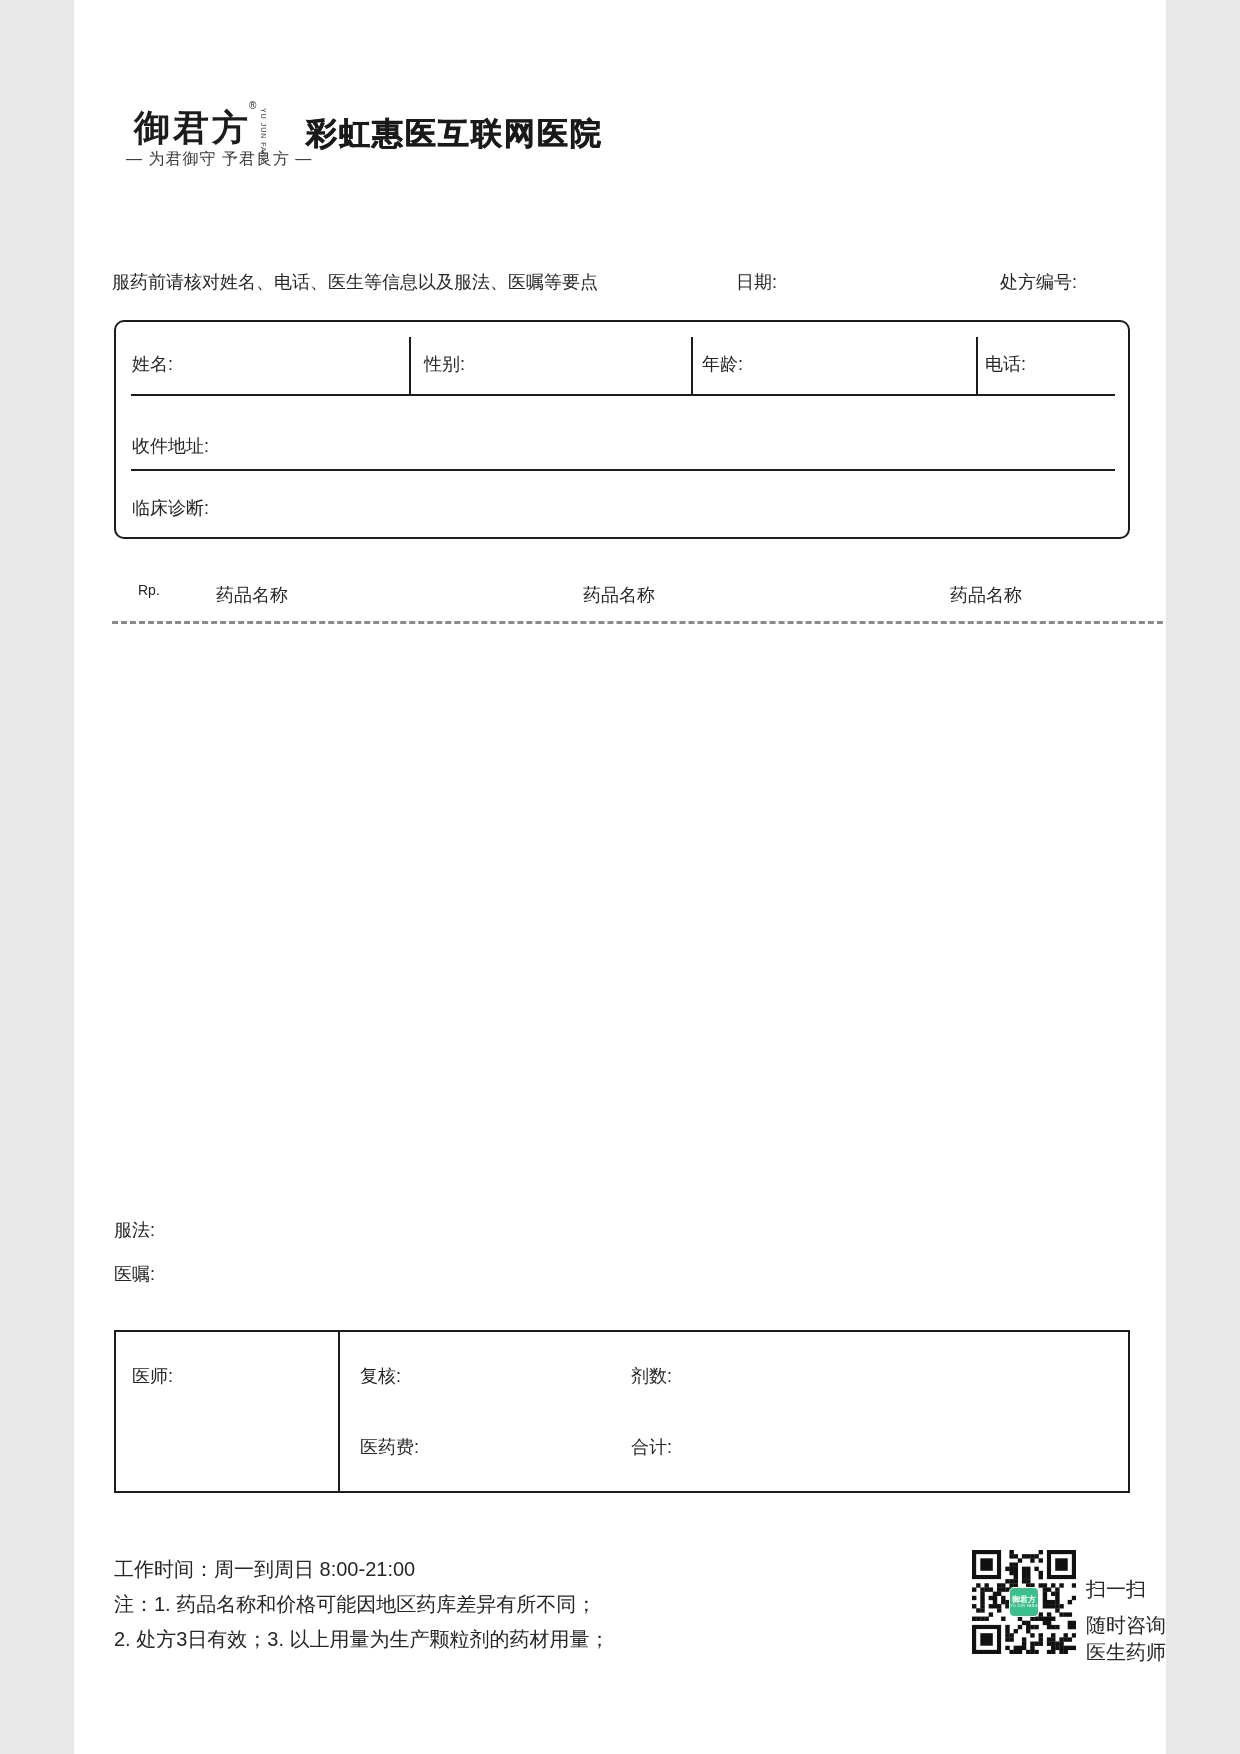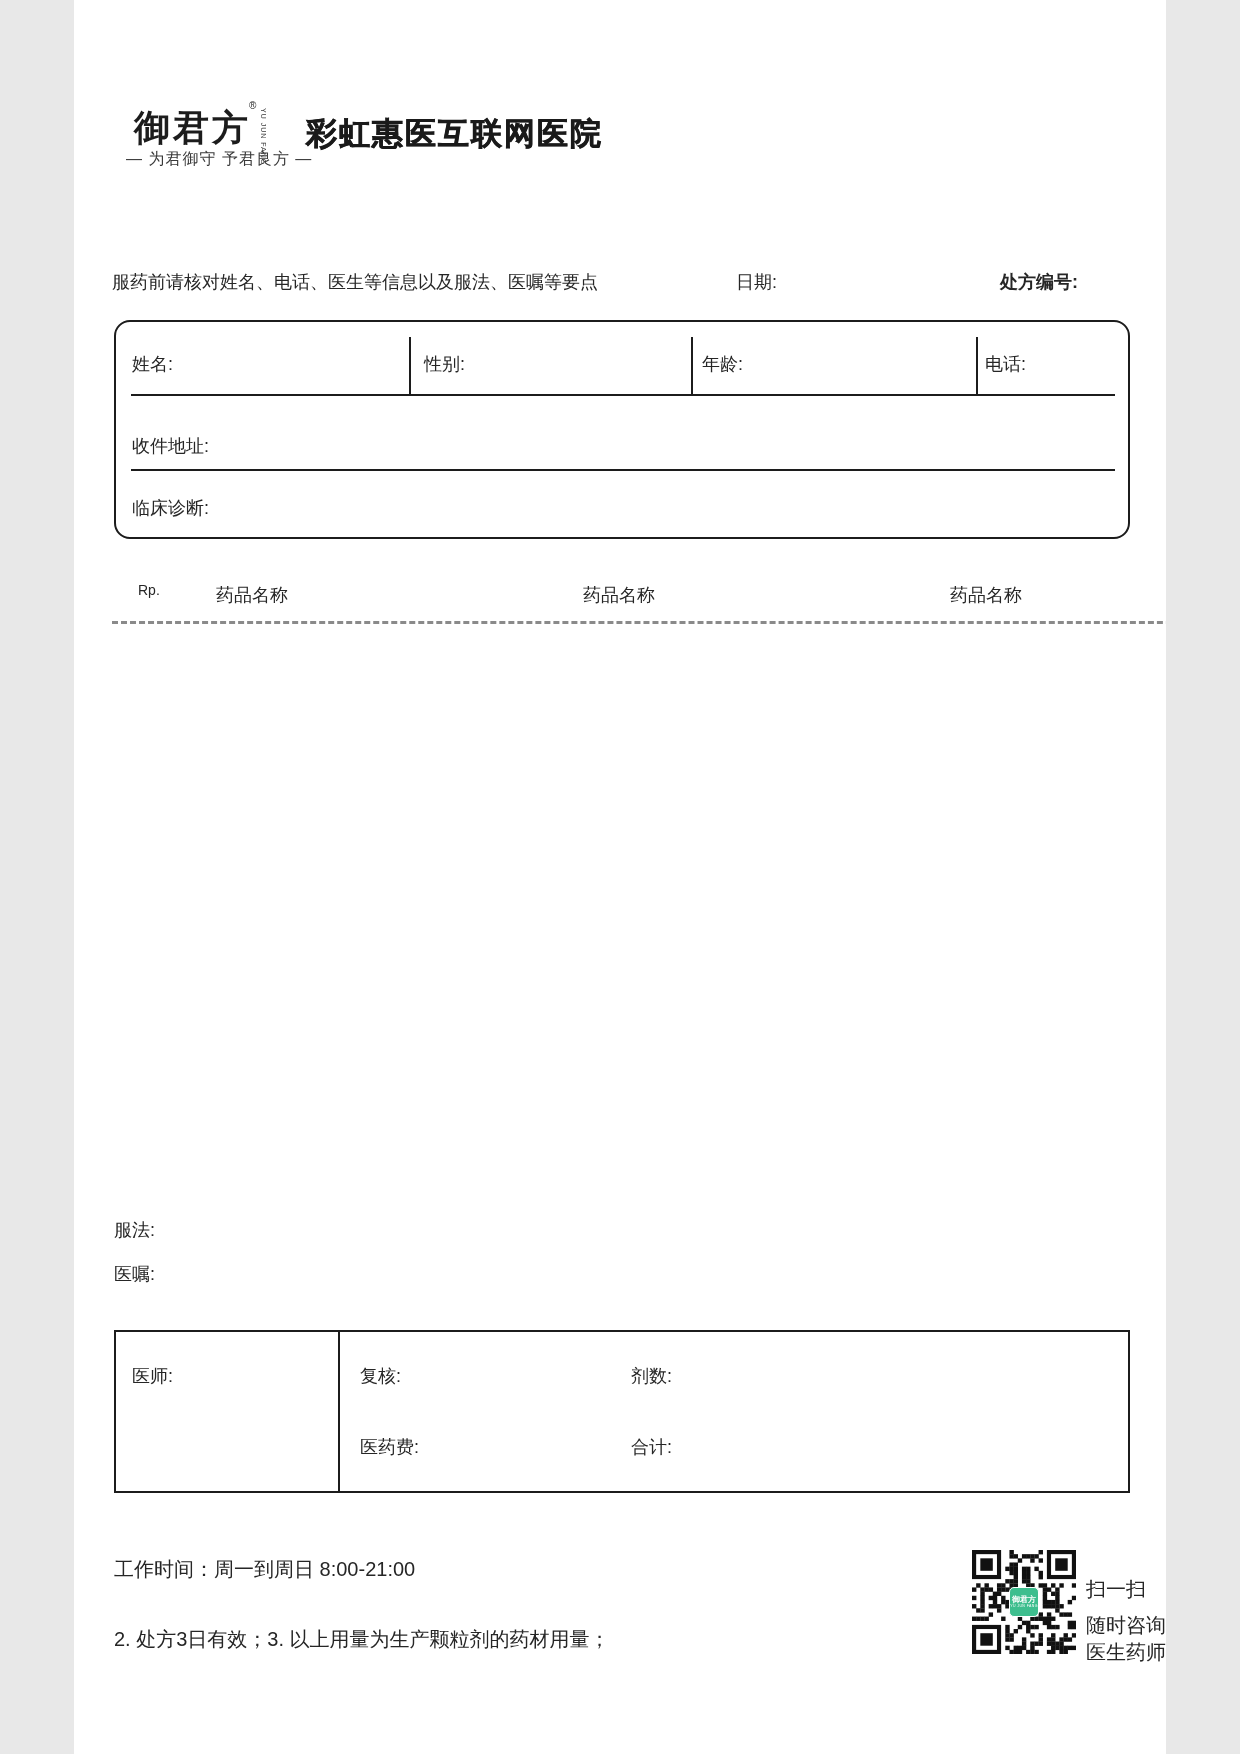--- a/index.html
+++ b/index.html
@@ -25,26 +25,26 @@
     font-size:16px; letter-spacing:1px; color:#3a3a3a; white-space:nowrap;
   }
   .hospital-name {
     left:232px; top:113px; font-size:31px; font-weight:900;
     letter-spacing:2px; color:#1a1a1a; -webkit-text-stroke:0.6px #1a1a1a;
   }
 
   
   .notice { left:38px; top:270px; font-size:18px; font-weight:500; }
   .date-label { left:662px; top:270px; font-size:18px; font-weight:500; }
-  .rx-label { left:926px; top:270px; font-size:18px; font-weight:700; }
+  .rx-label { left:926px; top:270px; font-size:18px; font-weight:400; }
 
   
   .patient-box {
     left:40px; top:320px; width:1016px; height:219px;
-    border:2px solid #1c1c1c; border-radius:16px;
+    border:2px solid #1c1c1c; border-radius:10px;
   }
   .patient-box .vdiv { position:absolute; top:15px; height:59px; width:1.6px; background:#1c1c1c; }
   .vdiv-1 { left:293px; } .vdiv-2 { left:575px; } .vdiv-3 { left:860px; }
   .patient-box .hline { position:absolute; left:15px; width:984px; height:2px; background:#1c1c1c; }
   .hline-1 { top:72px; } .hline-2 { top:147px; }
   .pfield { position:absolute; font-size:18px; font-weight:500; color:#262626; }
   .f-name  { left:16px;  top:30px; }
   .f-gender{ left:308px; top:30px; }
   .f-age   { left:586px; top:30px; }
   .f-phone { left:869px; top:30px; }
@@ -137,20 +137,21 @@
   <div class="abs sign-box">
     <span class="vdiv-full"></span>
     <div class="sfield s-doctor">医师:</div>
     <div class="sfield s-review">复核:</div>
     <div class="sfield s-doses">剂数:</div>
     <div class="sfield s-fee">医药费:</div>
     <div class="sfield s-total">合计:</div>
   </div>
 
   <div class="abs wh-line">工作时间：周一到周日 8:00-21:00</div>
+  <div class="abs note-1">注：1. 药品名称和价格可能因地区药库差异有所不同；</div>
   <div class="abs note-2">2. 处方3日有效；3. 以上用量为生产颗粒剂的药材用量；</div>
 
   <div class="abs qr-wrap">
     <svg viewBox="0 0 104 104" fill="#111111" xmlns="http://www.w3.org/2000/svg">
       <g>
           <rect x="37.44" y="0.00" width="4.41" height="4.41"></rect>
           <rect x="66.56" y="0.00" width="4.41" height="4.41"></rect>
           <rect x="37.44" y="4.16" width="4.41" height="4.41"></rect>
           <rect x="41.60" y="4.16" width="4.41" height="4.41"></rect>
           <rect x="49.92" y="4.16" width="4.41" height="4.41"></rect>

